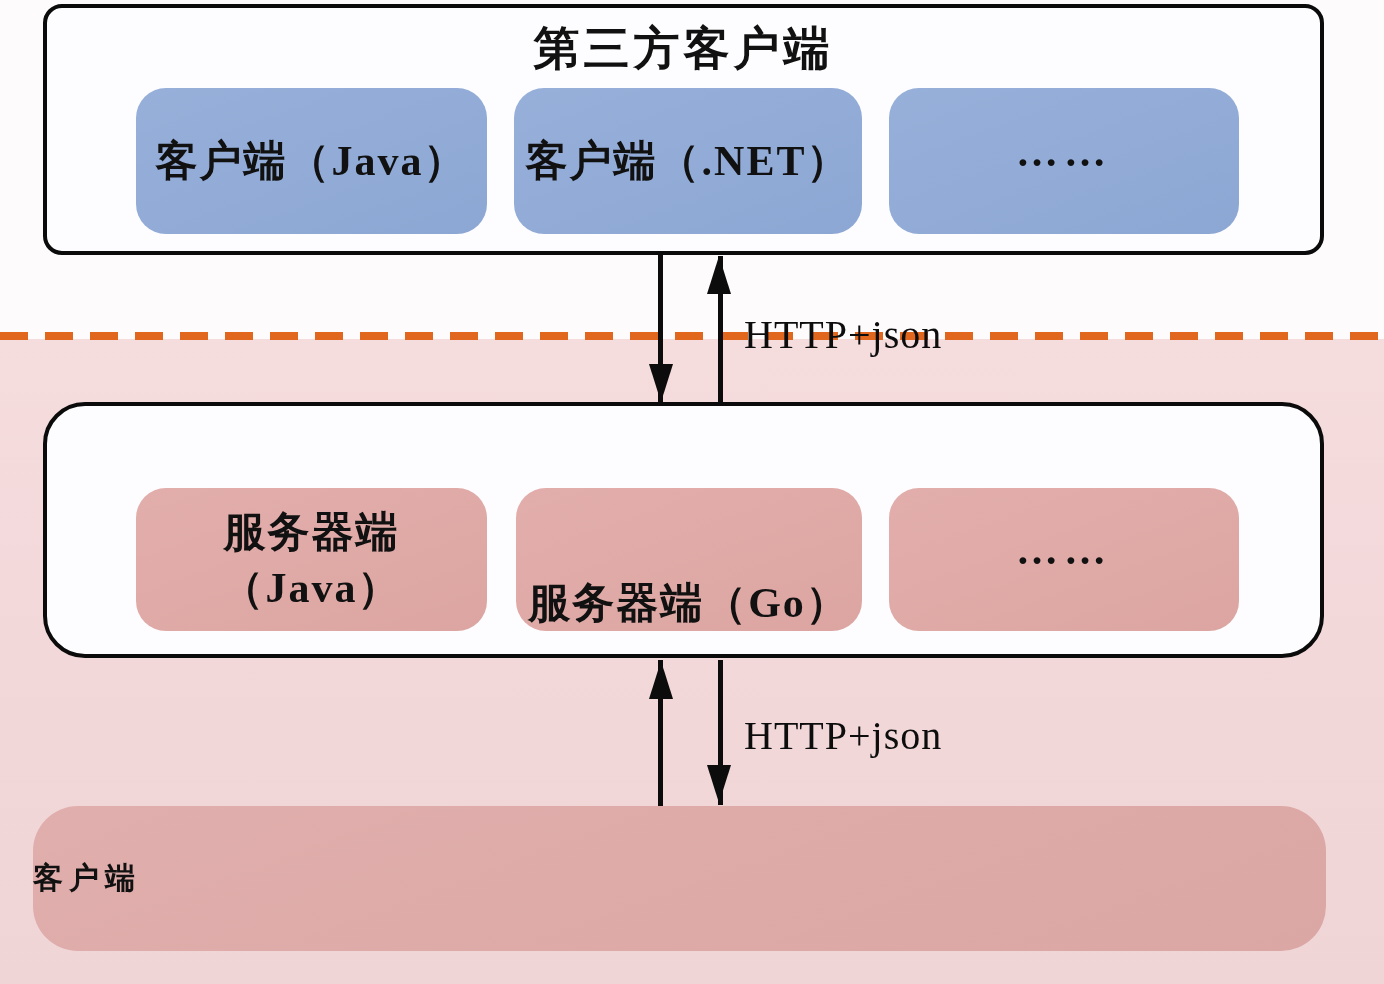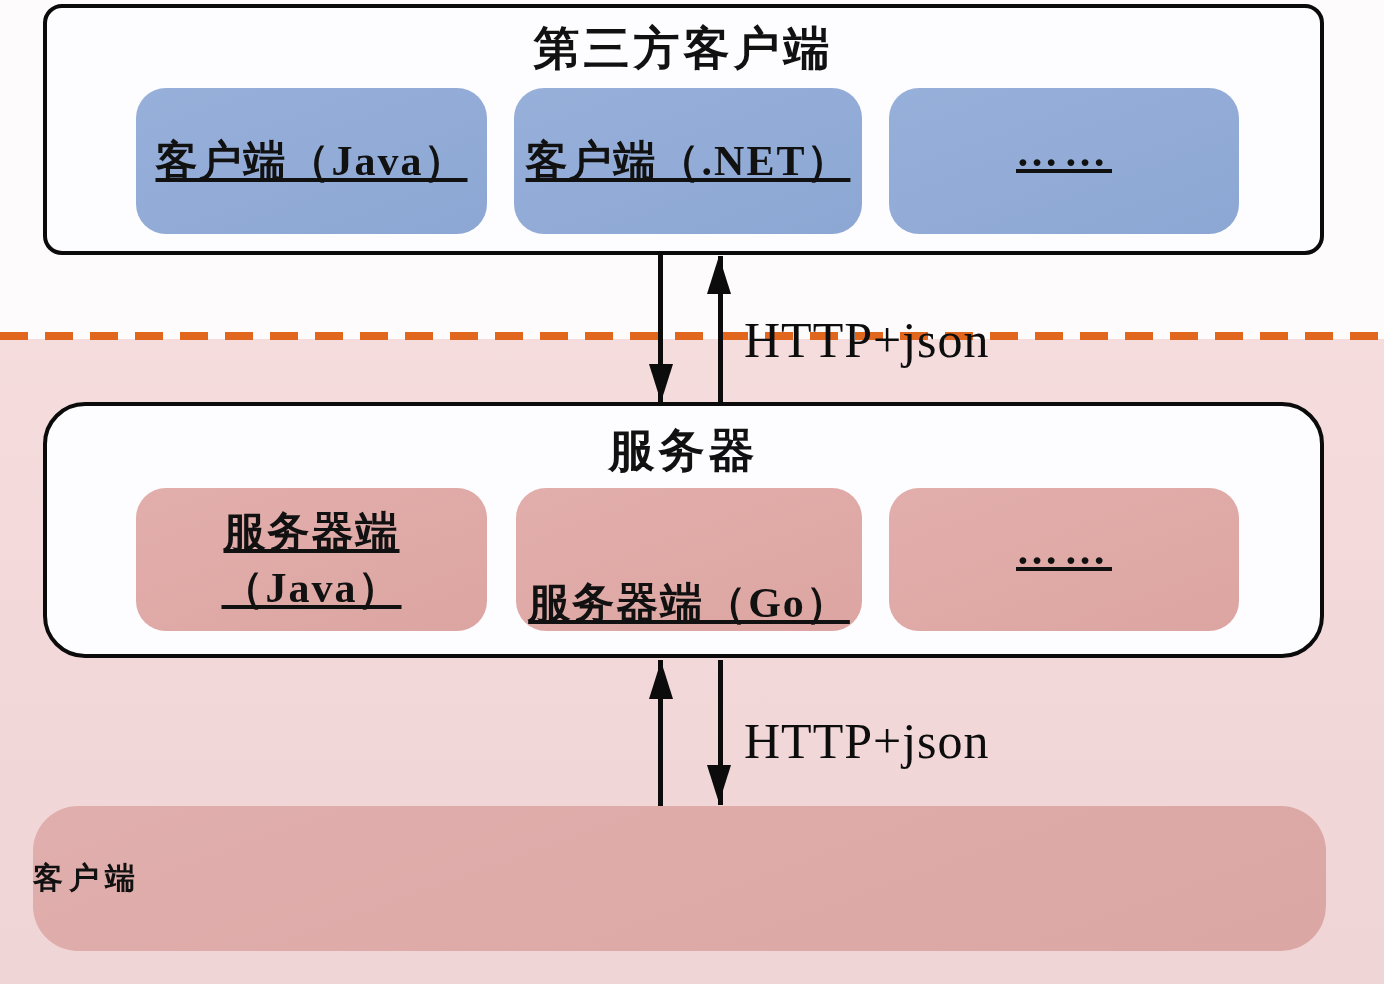--- a/index.html
+++ b/index.html
@@ -30,21 +30,21 @@
   .container-title{
     position:absolute;left:0;right:0;top:10px;text-align:center;
     font-size:46px;font-weight:700;color:#111;letter-spacing:4px;
   }
   .container-server .container-title{top:14px;}
 
   
   .inner-box{
     position:absolute;display:flex;align-items:center;justify-content:center;
     border-radius:30px;font-size:42px;font-weight:700;color:#111;
-    text-align:center;letter-spacing:2px;text-decoration:underline;
+    text-align:center;letter-spacing:2px;
   }
   .blue{background:#8fa9d6;background:linear-gradient(160deg,#97b0da 0%,#8da7d4 100%);}
   .pink{background:#dfa8a5;background:linear-gradient(160deg,#e2aeab 0%,#dca5a2 100%);}
 
   
   .b1{left:89px;top:80px;width:351px;height:146px;}
   .b2{left:467px;top:80px;width:348px;height:146px;text-align:right;}
   .b3{left:842px;top:80px;width:350px;height:146px;}
   .s1{left:89px;top:82px;width:351px;height:143px;}
   .s2{left:469px;top:82px;width:346px;height:143px;align-items:flex-end;}
@@ -72,21 +72,21 @@
     border-top:38px solid #0c0c0c;}
   .head-up{border-left:12px solid transparent;border-right:12px solid transparent;
     border-bottom:38px solid #0c0c0c;}
   .headA{left:649px;top:364px;}
   .headB{left:707px;top:256px;}
   .headC{left:649px;top:661px;}
   .headD{left:707px;top:765px;}
 
   
   .link-label{
-    font-size:50px;color:#0d0d0d;z-index:7;letter-spacing:1px;
+    font-size:40px;color:#0d0d0d;z-index:7;letter-spacing:1px;
     font-family:"Liberation Serif","DejaVu Serif",serif;
   }
   .label-top{left:744px;top:311px;}
   .label-bottom{left:744px;top:712px;}
 </style>
 </head>
 <body>
 
 <div class="abs zone-upper"></div>
 <div class="abs zone-lower"></div>
@@ -106,21 +106,20 @@
   </div>
 </div>
 
 <div class="abs vline lineA"></div>
 <div class="abs arrowhead head-down headA"></div>
 <div class="abs vline lineB"></div>
 <div class="abs arrowhead head-up headB"></div>
 <div class="abs link-label label-top">HTTP+json</div>
 
 <div class="abs container-box container-server">
-  <div class="container-title">服务器</div>
   <div class="inner-box pink s1">
     <span>服务器端（Java）</span>
   </div>
   <div class="inner-box pink s2">
     <span>服务器端（Go）</span>
   </div>
   <div class="inner-box pink s3 dots">
     <span>……</span>
   </div>
 </div>

